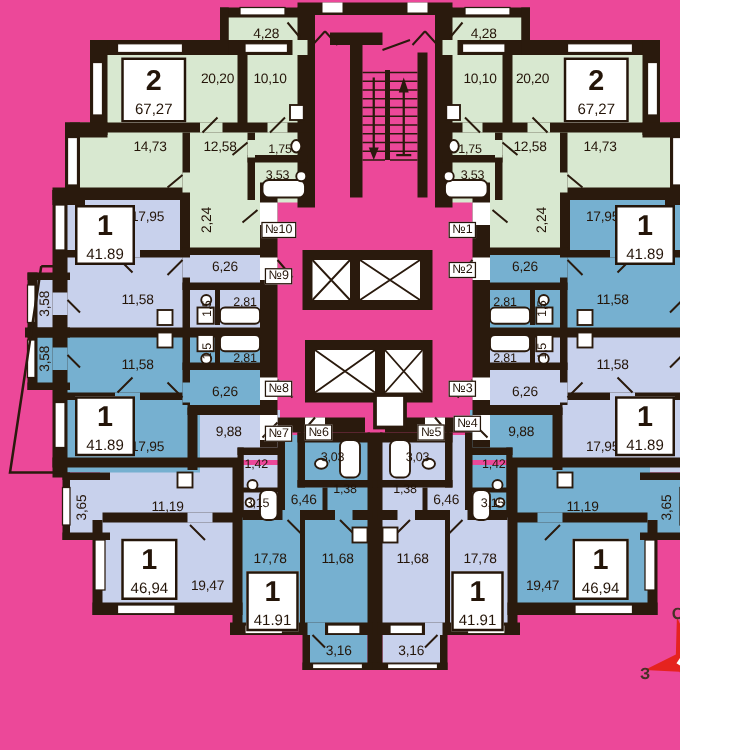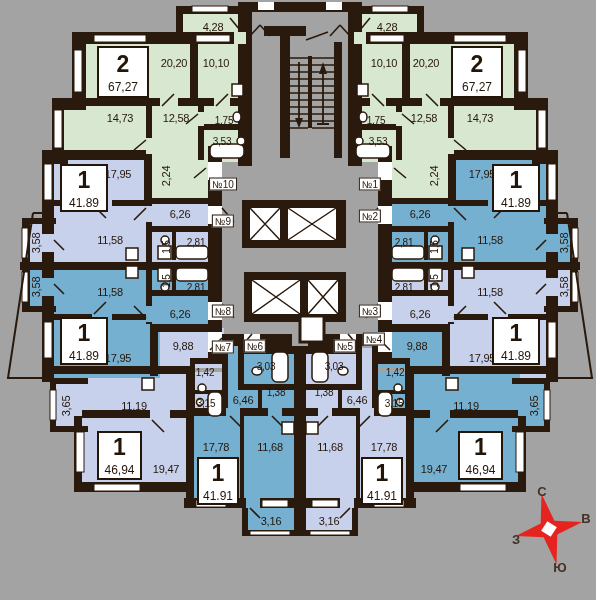--- a/index.html
+++ b/index.html
@@ -1,16 +1,16 @@
 <!DOCTYPE html>
 <html><head>
 <meta charset="utf-8">
 <style>
   html,body{margin:0;padding:0;background:#fff}
-  .plan{position:relative;width:596px;height:600px;background:#a3a3a3;overflow:hidden;font-family:"Liberation Sans",sans-serif}
+  .plan{position:relative;width:544px;height:600px;background:#ec4899;overflow:hidden;font-family:"Liberation Sans",sans-serif}
   .plan svg{position:absolute;left:0;top:0;z-index:1}
   .lb{position:absolute;z-index:5;transform:translate(-50%,-50%);font:11px "Liberation Sans",sans-serif;color:#241509;letter-spacing:-.2px;white-space:nowrap}
   .v{transform:translate(-50%,-50%) rotate(-90deg)}
   .sm{font-size:10px}
   .bdg{position:absolute;z-index:6;background:#fff;border:2.5px solid #241509;box-sizing:border-box;display:flex;flex-direction:column;align-items:center;justify-content:center;line-height:1}
   .bdg .n{font:bold 23px "Liberation Sans",sans-serif;color:#241509}
   .bdg .a{font:12px "Liberation Sans",sans-serif;color:#241509;margin-top:2px}
   .unit{position:absolute;z-index:6;transform:translate(-50%,-50%);background:#fff;border:1.5px solid #241509;font:10px "Liberation Sans",sans-serif;color:#241509;padding:0 2px;white-space:nowrap}
   .cl{position:absolute;z-index:7;transform:translate(-50%,-50%);font:bold 13px "Liberation Sans",sans-serif;color:#453126}
 </style>

